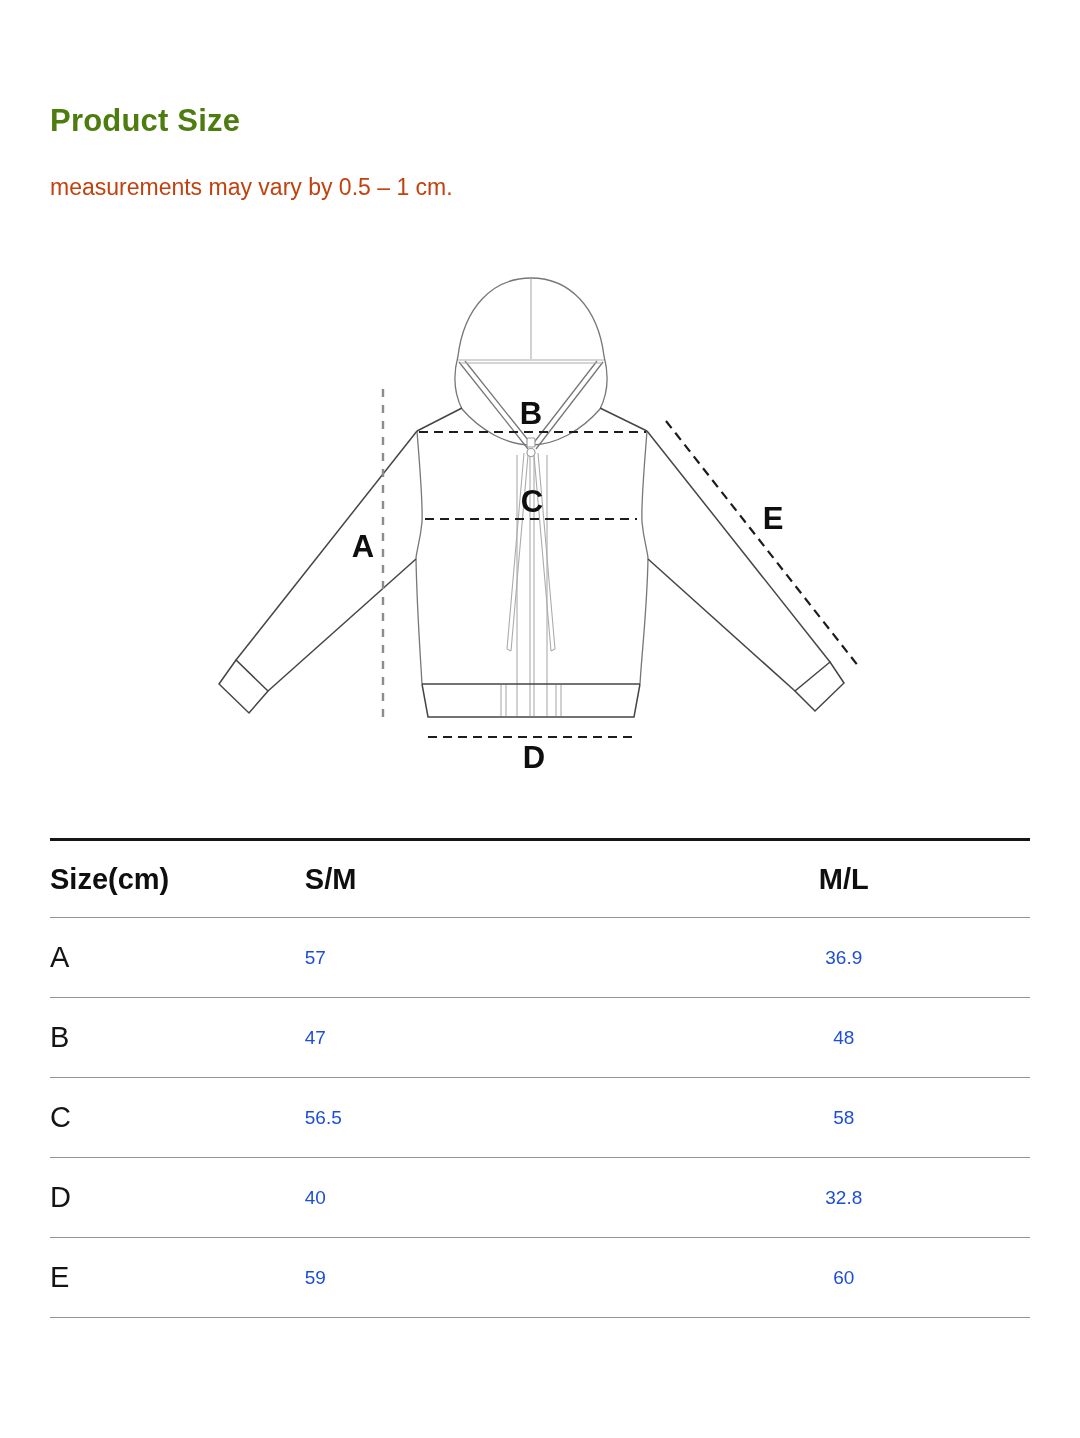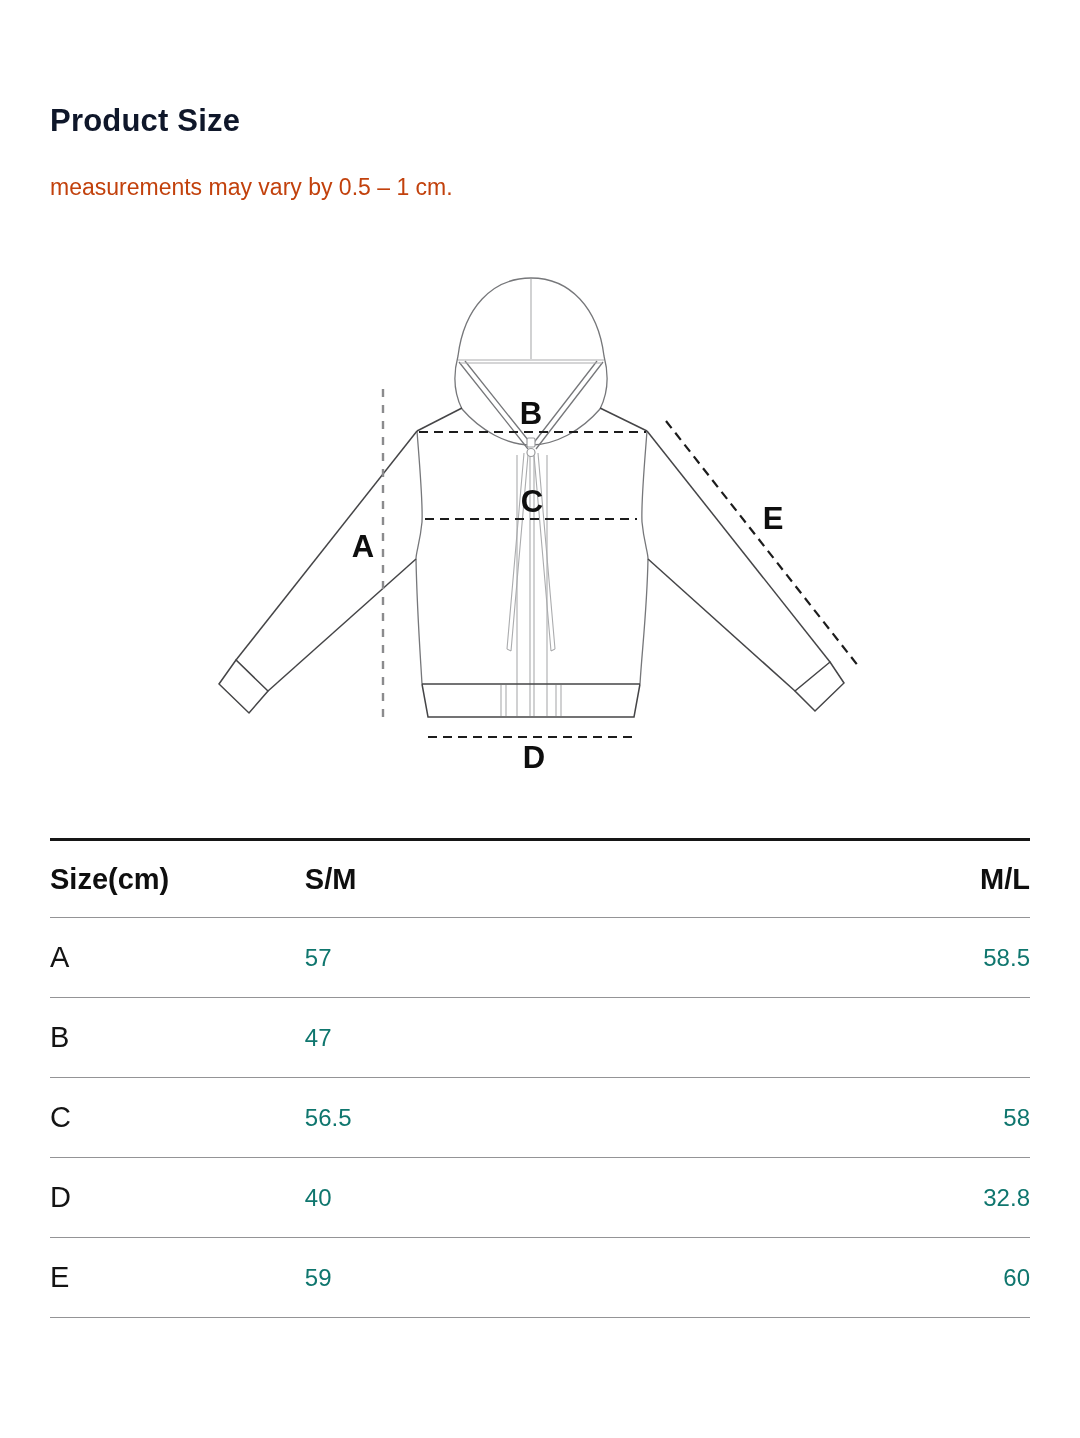--- a/index.html
+++ b/index.html
@@ -5,21 +5,21 @@
   * { margin: 0; padding: 0; box-sizing: border-box; }
   html, body { background: #ffffff; }
   body {
     width: 1080px; height: 1438px;
     position: relative;
     overflow: hidden;
     font-family: "Liberation Sans", "DejaVu Sans", sans-serif;
   }
   .page-title {
     position: absolute; left: 50px; top: 105px;
-    font-size: 31px; font-weight: 700; color: #0f172a;
+    font-size: 31px; font-weight: 700; color: #4d7c0f;
     line-height: 1; letter-spacing: 0.2px;
   }
   .measure-note {
     position: absolute; left: 50px; top: 175px;
     font-size: 23px; font-weight: 400; color: #c2410c;
     line-height: 1.1;
   }
   .diagram-wrap {
     position: absolute; left: 0; top: 250px;
     width: 1080px; height: 540px;
@@ -33,24 +33,24 @@
     position: absolute; left: 50px; top: 838px;
     width: 980px;
     border-top: 3px solid #161616;
     border-bottom: 1px solid #949496;
   }
   .t-row { display: flex; align-items: center; height: 80px; border-top: 1px solid #949496; }
   .t-row.t-head { height: 76px; border-top: none; }
   .cell { line-height: 1; }
   .c1 { width: 26%; text-align: left; }
   .c2 { width: 36%; text-align: left; }
-  .c3 { width: 38%; text-align: right; }
+  .c3 { width: 38%; text-align: center; }
   .t-head .cell { font-size: 29px; font-weight: 700; color: #0f0f0f; }
   .row-label { font-size: 29px; font-weight: 400; color: #141414; }
-  .row-value { font-size: 24px; font-weight: 400; color: #0f766e; }
+  .row-value { font-size: 19px; font-weight: 400; color: #1d4ed8; }
 </style>
 </head>
 <body>
 
 <h2 class="page-title">Product Size</h2>
 <p class="measure-note">measurements may vary by 0.5 – 1 cm.</p>
 
 <div class="diagram-wrap">
   <svg width="1080" height="540" viewBox="0 250 1080 540" fill="none" xmlns="http://www.w3.org/2000/svg">
 
@@ -109,25 +109,26 @@
 <div class="size-table">
   <div class="t-row t-head">
     <div class="cell c1">Size(cm)</div>
     <div class="cell c2">S/M</div>
     <div class="cell c3">M/L</div>
   </div>
 
   <div class="t-row">
     <div class="cell c1 row-label">A</div>
     <div class="cell c2 row-value">57</div>
-    <div class="cell c3 row-value">58.5</div>
+    <div class="cell c3 row-value">36.9</div>
   </div>
   <div class="t-row">
     <div class="cell c1 row-label">B</div>
     <div class="cell c2 row-value">47</div>
+    <div class="cell c3 row-value">48</div>
   </div>
   <div class="t-row">
     <div class="cell c1 row-label">C</div>
     <div class="cell c2 row-value">56.5</div>
     <div class="cell c3 row-value">58</div>
   </div>
   <div class="t-row">
     <div class="cell c1 row-label">D</div>
     <div class="cell c2 row-value">40</div>
     <div class="cell c3 row-value">32.8</div>

